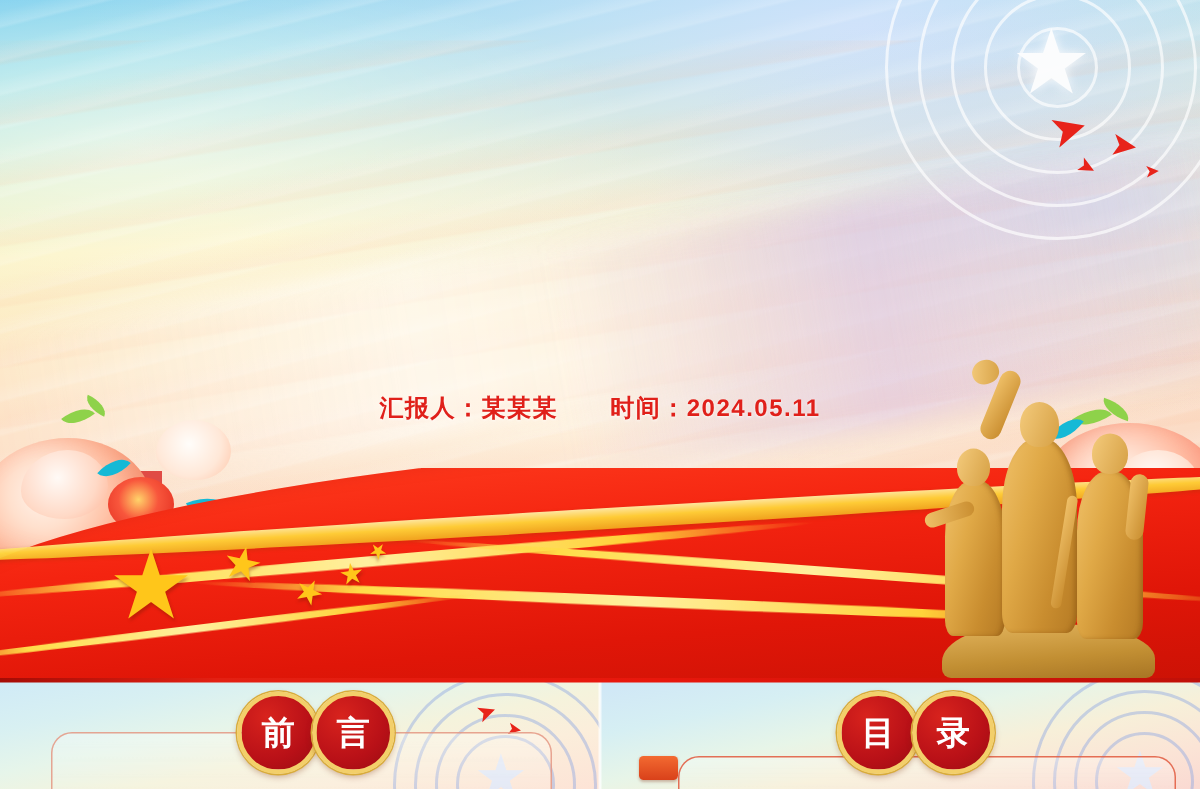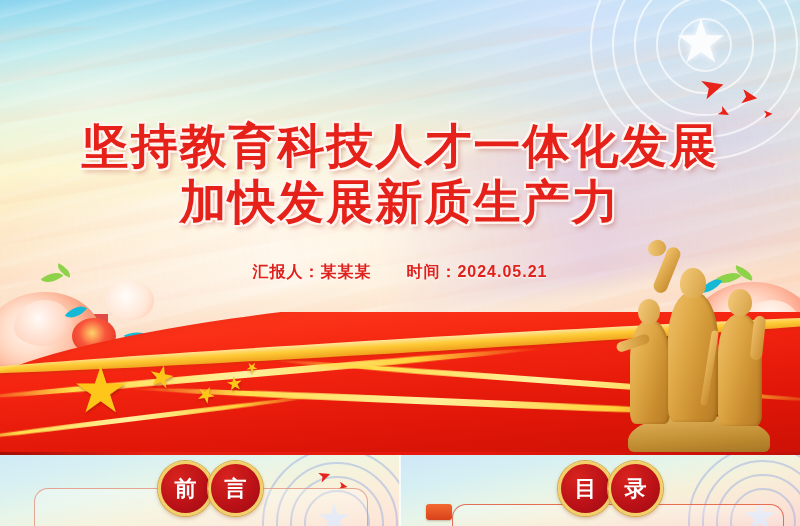--- a/index.html
+++ b/index.html
@@ -274,29 +274,25 @@
       <div class="arm" style="left:54px;bottom:158px;width:14px;height:48px;transform:rotate(22deg);border-radius:7px;"></div>
       <div class="head" style="left:42px;bottom:196px;width:18px;height:16px;transform:rotate(-18deg);"></div>
 
       <div class="fig" style="left:112px;bottom:26px;width:44px;height:112px;"></div>
       <div class="head" style="left:122px;bottom:136px;width:24px;height:27px;"></div>
       <div class="arm" style="left:146px;bottom:92px;width:12px;height:44px;transform:rotate(6deg);border-radius:6px;"></div>
       <div class="arm" style="left:100px;bottom:46px;width:7px;height:76px;transform:rotate(9deg);"></div>
     </div>
   </div>
 
-  <div class="title-wrap">
-    <div class="t-line">坚持教育科技人才一体化发展</div>
-    <div class="t-line">加快发展新质生产力</div>
-  </div>
 
   <div class="subtitle">
     <span>汇报人：某某某</span>
     <span class="gap"></span>
-    <span>时间：2024.05.21</span>
+    <span>时间：2024.05.11</span>
   </div>
 
   <div class="bottom">
     <div class="bpane bp-left">
       <div class="ripple rip-bl" style="left:262px;top:-4px;">
         <i style="inset:0"></i>
           <i style="inset:14px"></i>
           <i style="inset:28px"></i>
           <i style="inset:42px"></i>
         <span class="star-glyph" style="left:54px;top:50px;font-size:40px;color:#dfe9fb;text-shadow:none;">★</span>

